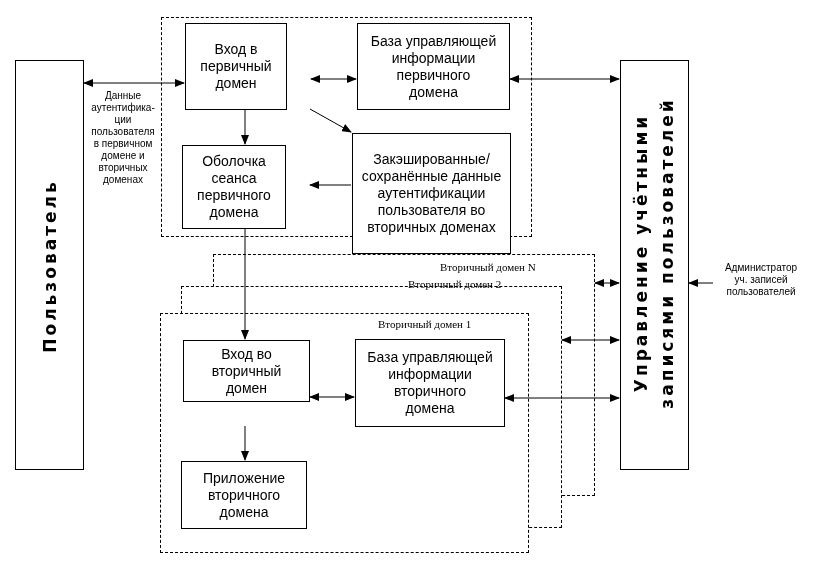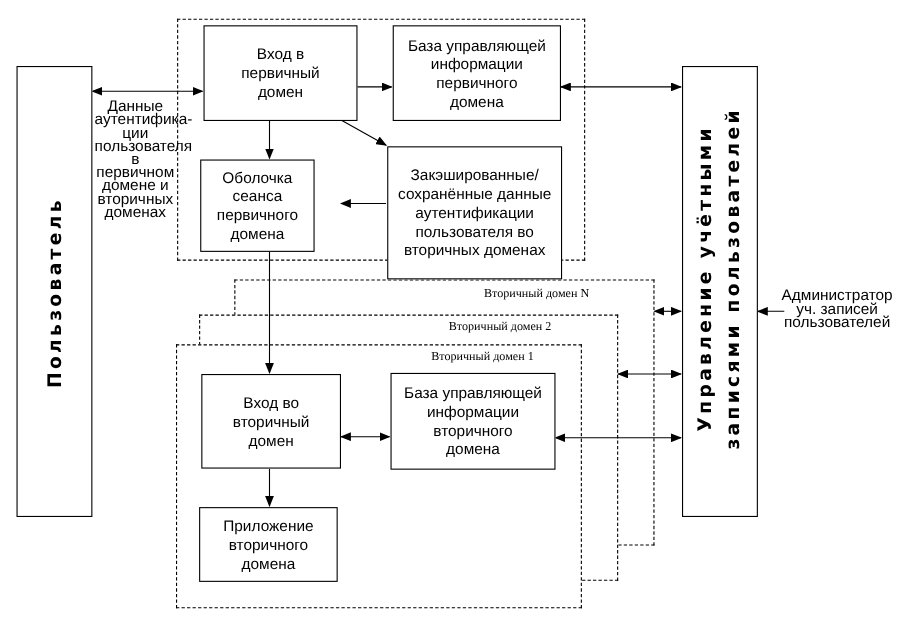--- a/index.html
+++ b/index.html
@@ -1,32 +1,32 @@
 <!DOCTYPE html>
 <html><head>
 <meta charset="utf-8">
 <style>
   html,body{margin:0;padding:0;background:#fff;}
   body{width:822px;height:569px;position:relative;overflow:hidden;font-family:"Liberation Sans",sans-serif;color:#000;}
   .box{position:absolute;border:1px solid #000;background:#fff;box-sizing:border-box;display:flex;align-items:center;justify-content:center;text-align:center;font-size:14px;line-height:17px;white-space:pre-line;}
   .dash{position:absolute;border:1px dashed #000;box-sizing:border-box;background:#fff;}
   .dlabel{position:absolute;font-size:11px;font-family:Liberation Serif, serif;}
   .vtext{position:absolute;font-family:"DejaVu Sans",sans-serif;font-weight:bold;font-size:17px;letter-spacing:3px;white-space:nowrap;transform:rotate(-90deg);transform-origin:center center;text-align:center;line-height:26px;}
-  .note{position:absolute;font-size:14px;line-height:12px;text-align:center;white-space:pre-line;}
+  .note{position:absolute;font-size:10px;line-height:12px;text-align:center;white-space:pre-line;}
   svg{position:absolute;left:0;top:0;}
 </style>
 </head>
 <body>
 
 <div class="dash" style="left:213px;top:254px;width:382px;height:242px;"></div>
 <div class="dlabel" style="left:440px;top:261px;">Вторичный домен N</div>
 <div class="dash" style="left:181px;top:286px;width:381px;height:242px;"></div>
-<div class="dlabel" style="left:408px;top:291px;">Вторичный домен 2</div>
+<div class="dlabel" style="left:408px;top:278px;">Вторичный домен 2</div>
 <div class="dash" style="left:160px;top:313px;width:369px;height:240px;"></div>
-<div class="dlabel" style="left:392px;top:318px;">Вторичный домен 1</div>
+<div class="dlabel" style="left:378px;top:318px;">Вторичный домен 1</div>
 
 <div class="dash" style="left:161px;top:17px;width:371px;height:220px;"></div>
 
 <svg width="822" height="569">
   <defs>
     <marker id="ah" markerWidth="10" markerHeight="8" refX="9" refY="4" orient="auto" markerUnits="userSpaceOnUse">
       <path d="M0,0 L10,4 L0,8 Z" fill="#000"></path>
     </marker>
     <marker id="as" markerWidth="10" markerHeight="8" refX="1" refY="4" orient="auto" markerUnits="userSpaceOnUse">
       <path d="M10,0 L0,4 L10,8 Z" fill="#000"></path>
@@ -63,38 +63,38 @@
 ции
 пользователя
 в первичном
 домене и
 вторичных
 доменах</div>
 <div class="note" style="left:706px;top:262px;width:110px;">Администратор
 уч. записей
 пользователей</div>
 
-<div class="box" style="left:185px;top:23px;width:140px;height:87px;">Вход в
+<div class="box" style="left:185px;top:23px;width:102px;height:87px;">Вход в
 первичный
 домен</div>
 <div class="box" style="left:357px;top:23px;width:153px;height:87px;">База управляющей
 информации
 первичного
 домена</div>
 <div class="box" style="left:182px;top:145px;width:104px;height:84px;">Оболочка
 сеанса
 первичного
 домена</div>
 <div class="box" style="left:352px;top:133px;width:159px;height:121px;">Закэшированные/
 сохранённые данные
 аутентификации
 пользователя во
 вторичных доменах</div>
 
-<div class="box" style="left:183px;top:340px;width:127px;height:86px;">Вход во
+<div class="box" style="left:183px;top:340px;width:127px;height:62px;">Вход во
 вторичный
 домен</div>
 <div class="box" style="left:355px;top:339px;width:150px;height:88px;">База управляющей
 информации
 вторичного
 домена</div>
 <div class="box" style="left:181px;top:461px;width:126px;height:68px;">Приложение
 вторичного
 домена</div>
 

